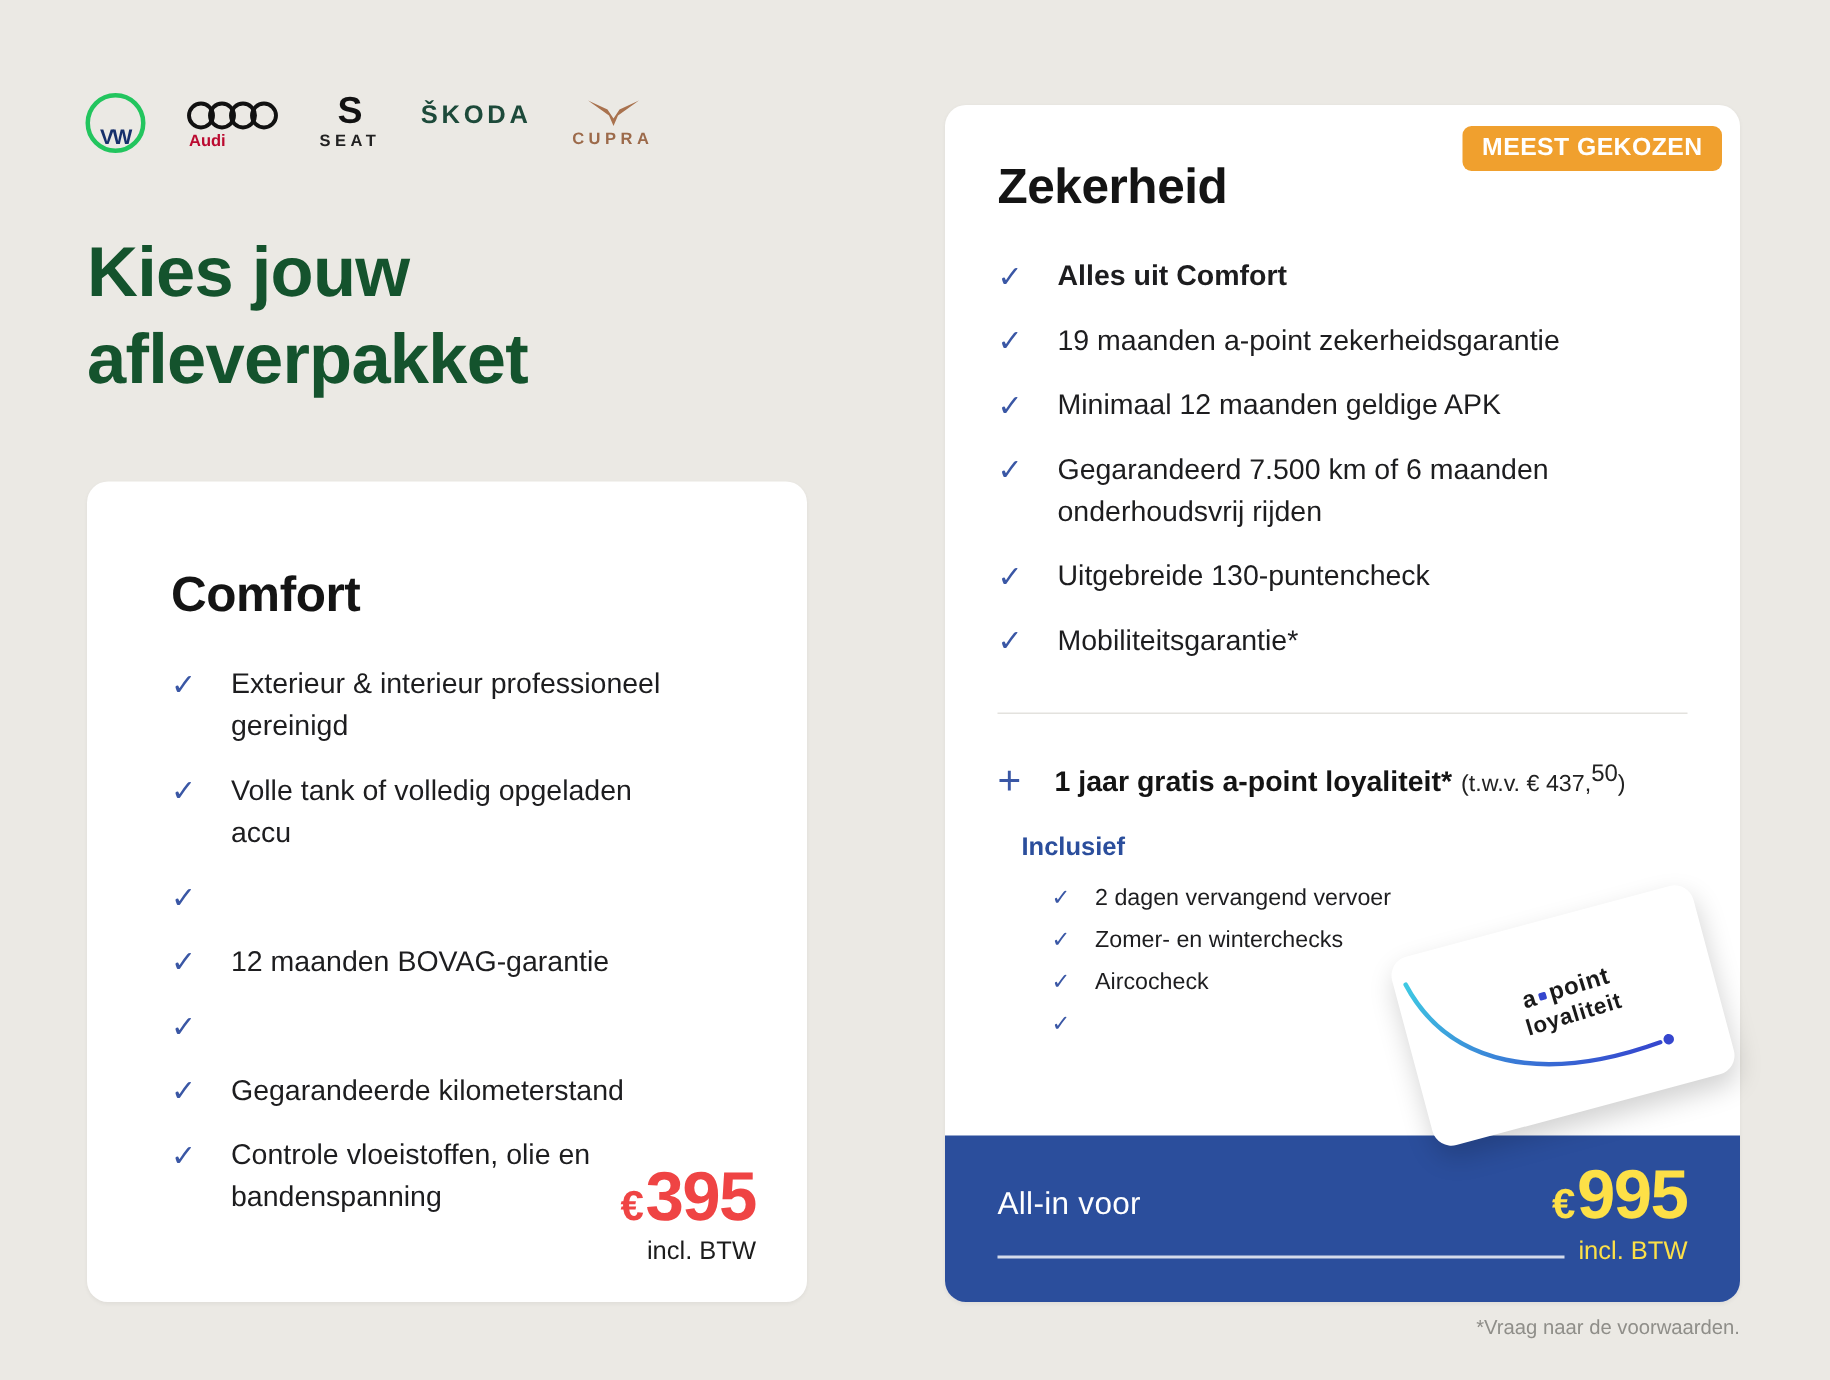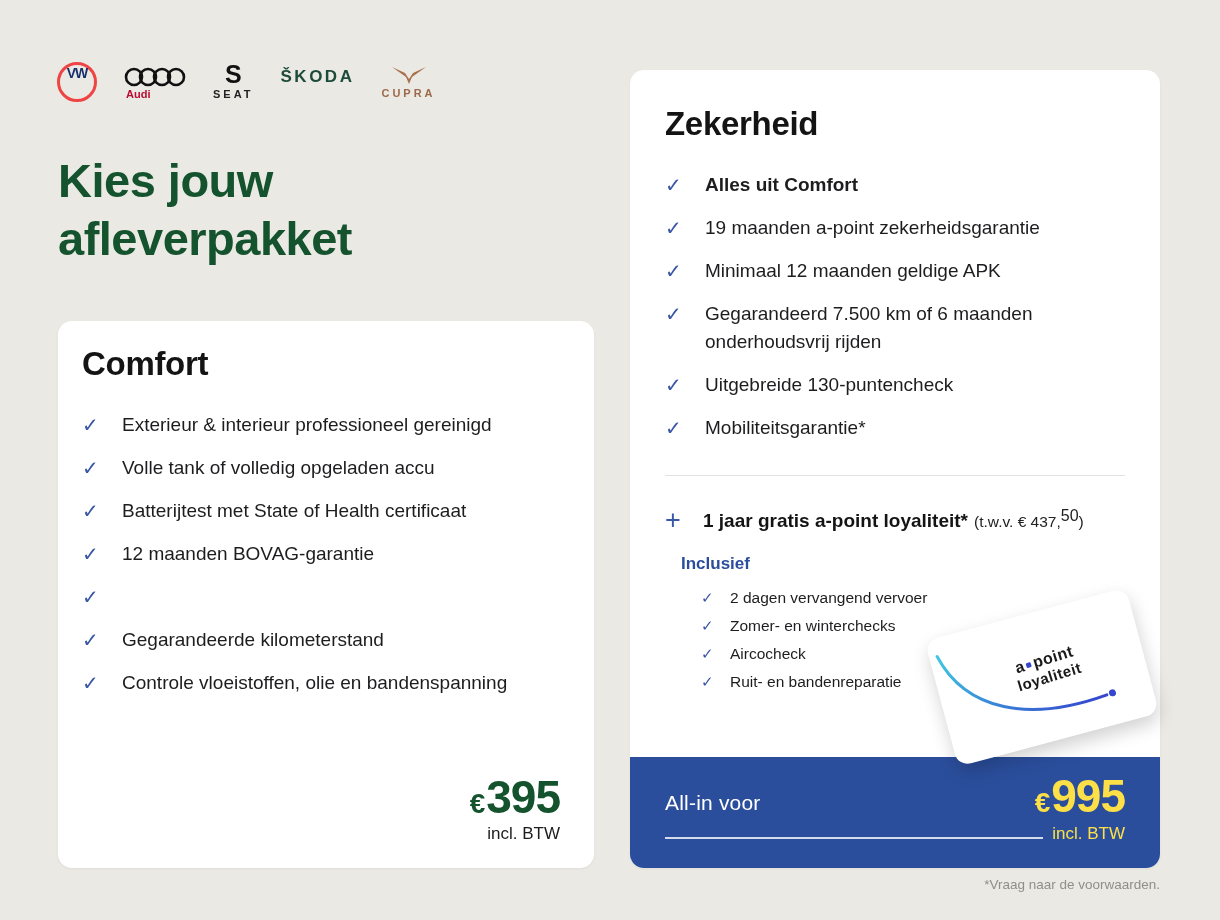--- a/index.html
+++ b/index.html
@@ -10,22 +10,22 @@
     font-family:"Liberation Sans", sans-serif;
     color:#161616;
     overflow:hidden;
   }
 
   
   .brand-row { position:absolute; left:57px; top:57px; display:flex; align-items:center; gap:27px; height:50px; }
   .brand { display:flex; flex-direction:column; align-items:center; }
   .vw-roundel {
     width:40px; height:40px; border-radius:50%;
-    border:3px solid #ef4444; color:#17306B;
-    display:flex; align-items:flex-start; justify-content:center;
+    border:3px solid #22c55e; color:#17306B;
+    display:flex; align-items:flex-end; justify-content:center;
     font-weight:bold; font-size:14px; letter-spacing:-1px;
   }
   .audi-wrap { align-items:flex-start; }
   .audi-text { color:#BB0A30; font-weight:bold; font-size:11px; margin-top:-3px; margin-left:2px; }
   .seat-s { font-weight:bold; font-size:25px; line-height:0.85; color:#111; }
   .seat-text { font-weight:bold; font-size:11px; letter-spacing:3px; color:#222; margin-top:2px; }
   .skoda-text { font-weight:bold; font-size:17px; letter-spacing:2.5px; color:#1D4A3A; margin-bottom:10px; }
   .cupra-text { font-weight:bold; font-size:11px; letter-spacing:3px; color:#9C6A4A; margin-top:2px; }
 
   
@@ -33,33 +33,33 @@
     position:absolute; left:58px; top:152px; width:380px;
     font-size:47px; line-height:1.24; font-weight:600;
     letter-spacing:-0.5px; color:#14532d;
   }
 
   
   .card {
     position:absolute; background:#fff; border-radius:14px;
     box-shadow:0 1px 3px rgba(0,0,0,0.05);
   }
-  .card-comfort { left:58px; top:321px; width:536px; height:547px; padding:24px; }
+  .card-comfort { left:58px; top:321px; width:480px; height:547px; padding:56px; }
   .card-zeker   { left:630px; top:70px; width:530px; height:798px; padding:35px; }
 
   .card-title { font-size:33px; font-weight:bold; letter-spacing:-0.3px; color:#141414; }
 
   ul.checklist { list-style:none; margin-top:28px; padding-right:18px; }
   ul.checklist li { display:flex; gap:18px; font-size:19px; line-height:28px; margin-bottom:15px; color:#1d1d1f; }
   ul.checklist .check { flex:0 0 22px; color:#3A57A5; font-size:20px; line-height:28px; }
   li.bold-item .item-text { font-weight:bold; }
 
   
   .comfort-price { position:absolute; right:34px; bottom:24px; text-align:right; }
-  .price-amount { font-weight:bold; font-size:46px; letter-spacing:-1px; color:#14532d; line-height:1; }
+  .price-amount { font-weight:bold; font-size:46px; letter-spacing:-1px; color:#ef4444; line-height:1; }
   .price-currency { font-size:28px; font-weight:bold; margin-right:2px; }
   .price-note { font-size:17px; color:#1c1c1c; margin-top:4px; }
 
   
   .badge {
     position:absolute; top:14px; right:12px;
     background:#F0A02E; color:#fff;
     font-weight:bold; font-size:16.5px; letter-spacing:0.3px;
     padding:5px 13px 6px; border-radius:6px;
   }
@@ -143,21 +143,20 @@
     <li>
         <span class="check">✓</span>
         <span class="item-text">Exterieur &amp; interieur professioneel gereinigd</span>
       </li>
     <li>
         <span class="check">✓</span>
         <span class="item-text">Volle tank of volledig opgeladen accu</span>
       </li>
     <li>
         <span class="check">✓</span>
-        <span class="item-text">Batterijtest met State of Health certificaat</span>
       </li>
     <li>
         <span class="check">✓</span>
         <span class="item-text">12 maanden BOVAG-garantie</span>
       </li>
     <li>
         <span class="check">✓</span>
       </li>
     <li>
         <span class="check">✓</span>
@@ -170,20 +169,21 @@
   </ul>
   <div class="comfort-price">
     <div class="price-amount">
       <span class="price-currency">€</span><span>395</span>
     </div>
     <div class="price-note">incl. BTW</div>
   </div>
 </div>
 
 <div class="card card-zeker">
+  <div class="badge">MEEST GEKOZEN</div>
   <div class="card-title">Zekerheid</div>
 
   <ul class="checklist zeker-list">
     <li class="bold-item">
         <span class="check">✓</span>
         <span class="item-text">Alles uit Comfort</span>
       </li>
     <li>
         <span class="check">✓</span>
         <span class="item-text">19 maanden a-point zekerheidsgarantie</span>
@@ -224,21 +224,20 @@
     <li>
         <span class="check">✓</span>
         <span class="item-text">Zomer- en winterchecks</span>
       </li>
     <li>
         <span class="check">✓</span>
         <span class="item-text">Aircocheck</span>
       </li>
     <li>
         <span class="check">✓</span>
-        <span class="item-text">Ruit- en bandenreparatie</span>
       </li>
   </ul>
 
   <div class="loyalty">
     <svg width="208" height="130" viewBox="0 0 208 130" style="position:absolute;left:0;top:0;">
       <defs>
         <linearGradient id="arcGrad" x1="0" y1="0" x2="1" y2="1">
           <stop offset="0" stop-color="#3FC9E3"></stop>
           <stop offset="1" stop-color="#3546CE"></stop>
         </linearGradient>

